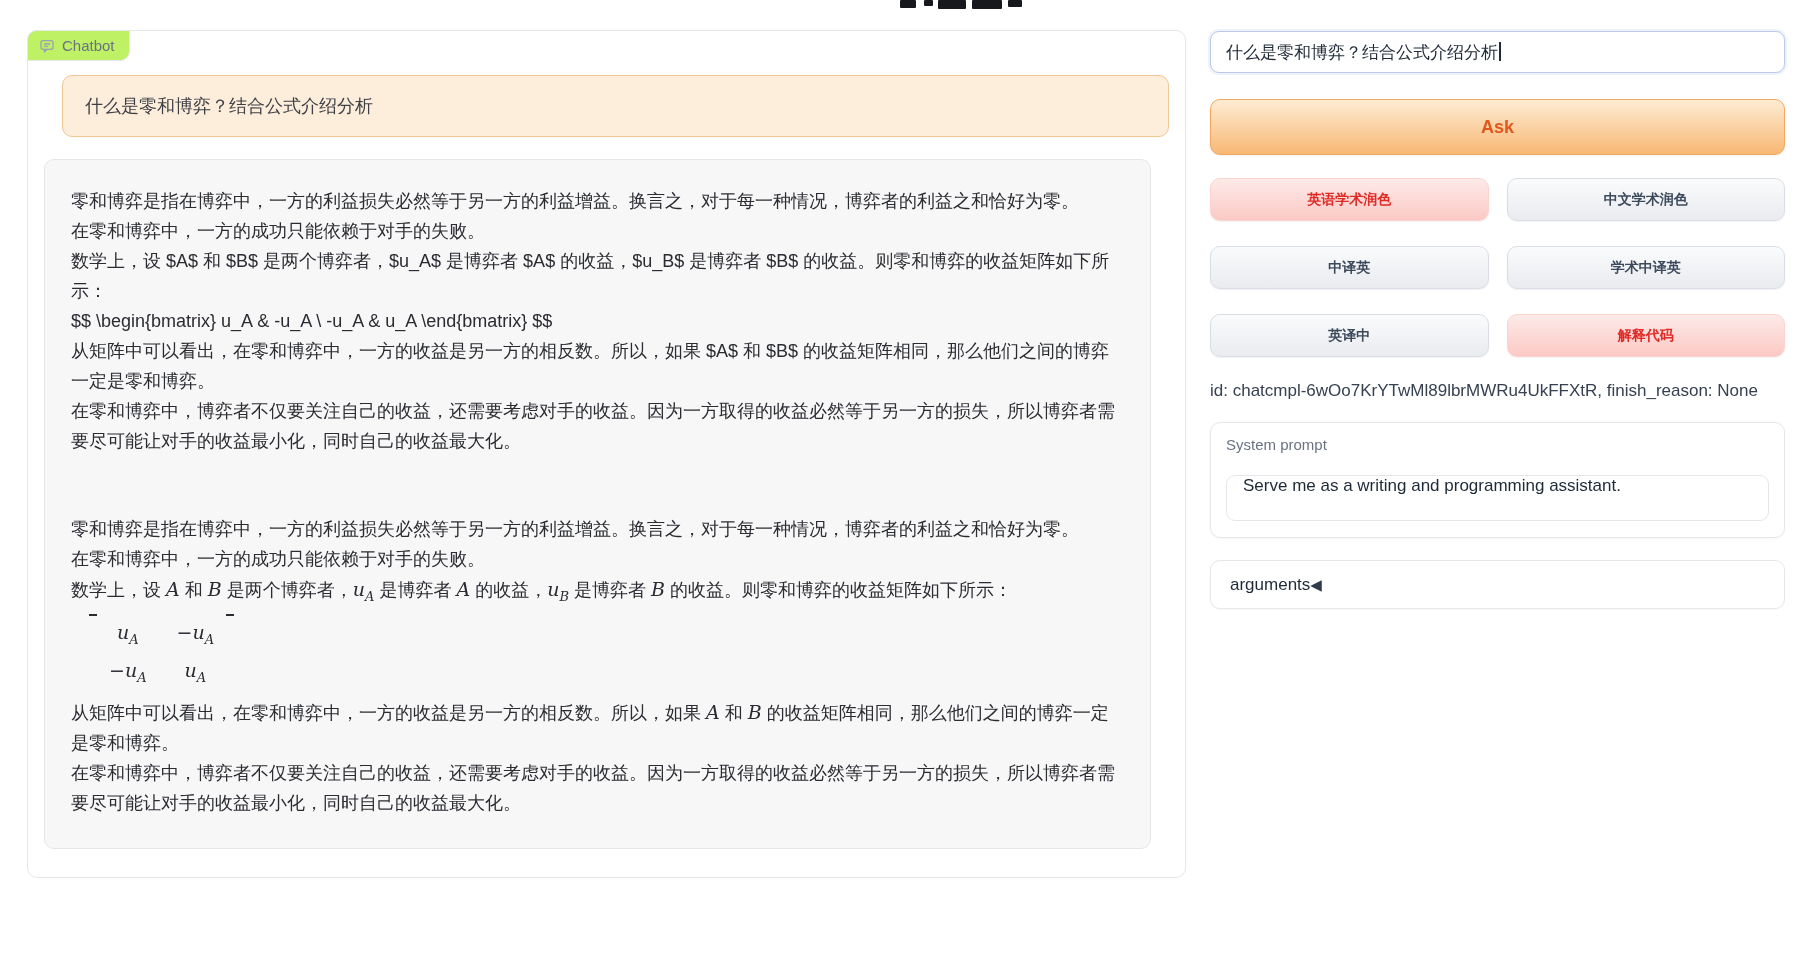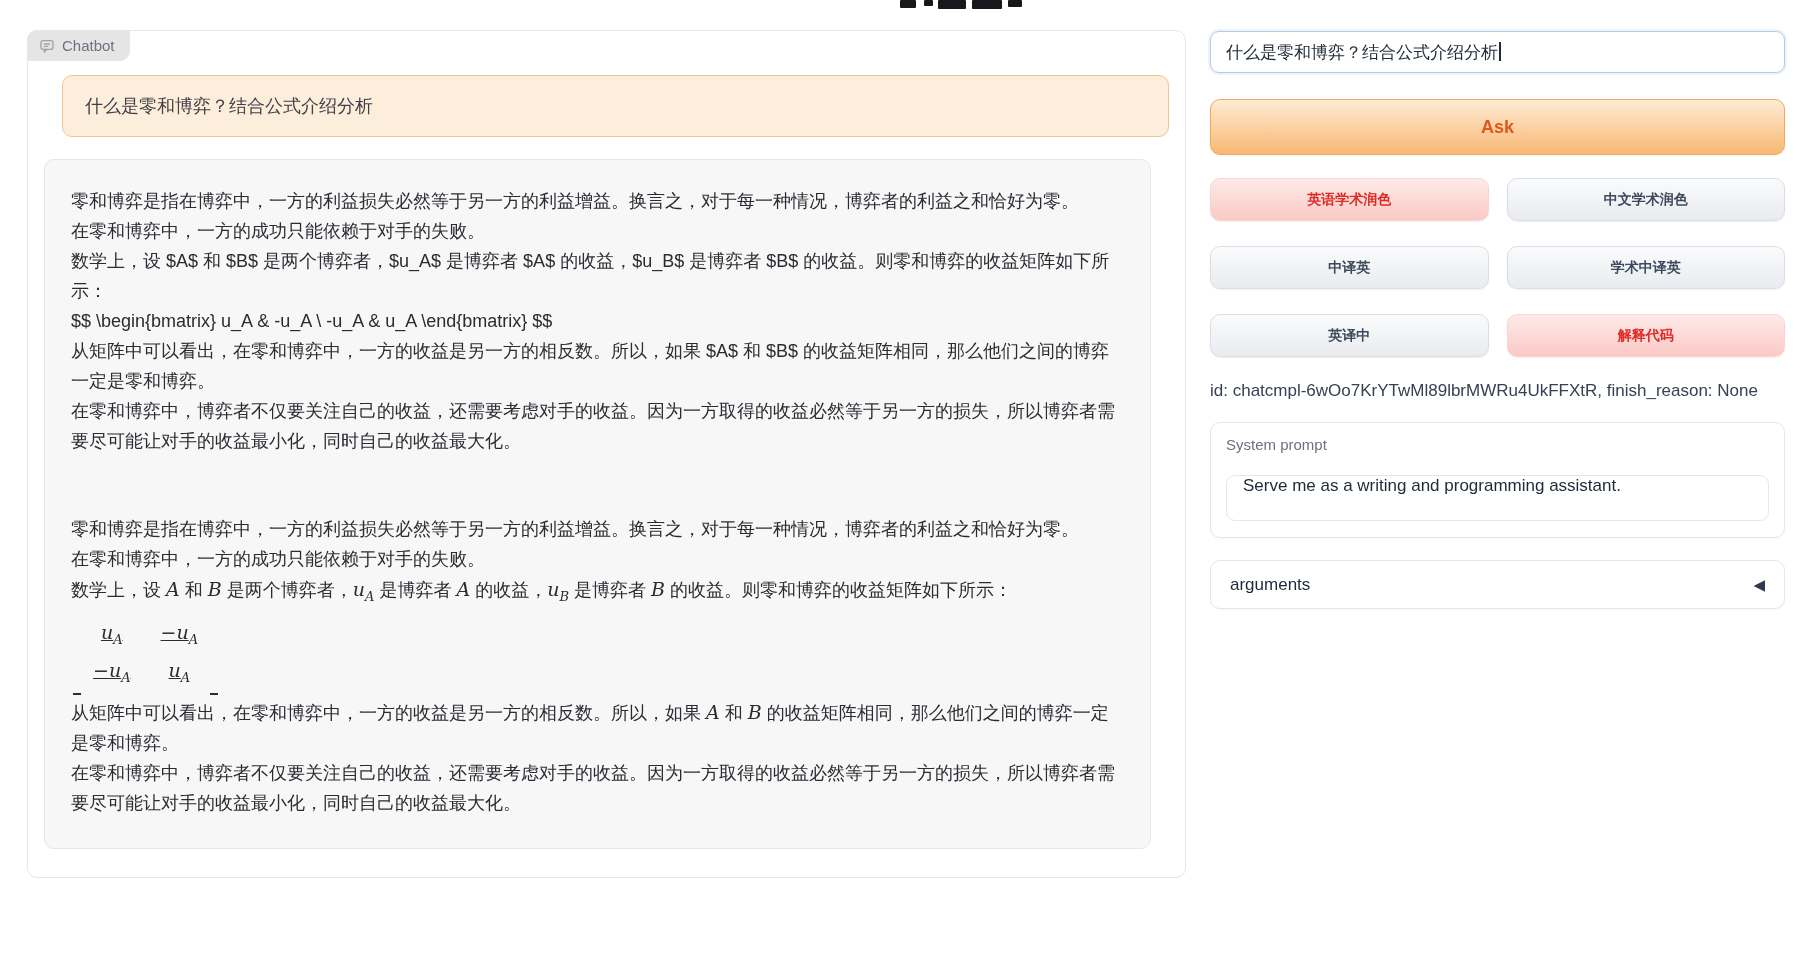--- a/index.html
+++ b/index.html
@@ -10,33 +10,33 @@
   
   .clipped-title { position:absolute; top:0; left:898px; width:150px; height:12px; }
   .tfrag { position:absolute; top:0; background:#17181c; border-radius:1px; }
 
   .columns { position:absolute; top:30px; left:27px; display:flex; gap:24px; }
 
   
   .chat-panel { position:relative; width:1159px; height:848px; background:#fff;
     border:1px solid #e5e7eb; border-radius:10px; }
   .chat-label { position:absolute; top:-1px; left:-1px; display:flex; align-items:center; gap:7px;
-    background:#e5e5e5; border:1px solid #e5e7eb; border-top-left-radius:10px; border-bottom-right-radius:10px;
+    background:#bef264; border:1px solid #e5e7eb; border-top-left-radius:10px; border-bottom-right-radius:10px;
     padding:6px 14px 6px 11px; color:#6b7280; font-size:15px;justify-content:center; }
   .chat-scroll { padding:44px 16px 16px 16px; }
   .bubble { border-radius:10px; font-size:18px; line-height:30px; }
   .bubble-user { margin-left:18px; background:#fdeedc; border:1px solid #f0c695;
     padding:15px 22px; color:#3f3f46; }
   .bubble-bot { margin-top:22px; margin-right:18px; background:#f7f7f8; border:1px solid #e5e6ea;
     padding:26px 26px 30px 26px; color:#2b2c31; min-height:614px; }
   .msg-text { white-space:pre-line; }
   .msg-gap { height:58px; }
   .math { font-family:"DejaVu Serif","Liberation Serif",serif; font-style:italic; font-size:19px; }
   .math sub { font-size:13px; font-style:italic; }
-  .mx { display:inline-flex; align-items:flex-end; margin:2px 0 2px 2px; vertical-align:middle;text-decoration:underline; }
+  .mx { display:inline-flex; align-items:flex-start; margin:2px 0 2px 18px; vertical-align:middle; }
   .mx-b { width:8px; }
   .mx-b.left  { border-left:1.8px solid #2b2c31; border-top:1.8px solid #2b2c31; border-bottom:1.8px solid #2b2c31; }
   .mx-b.right { border-right:1.8px solid #2b2c31; border-top:1.8px solid #2b2c31; border-bottom:1.8px solid #2b2c31; }
   .mx-grid { display:grid; grid-template-columns:auto auto; column-gap:30px; row-gap:0px;
     padding:3px 12px; text-align:center; }
 
   
   .right-col { width:575px; display:flex; flex-direction:column; }
   .query-box { margin-top:1px; height:42px; background:#fff; border:1px solid #b9c9e6;
     border-radius:9px; box-shadow:0 0 0 2px rgba(186,205,238,.25); padding:9px 15px;
@@ -55,21 +55,21 @@
 
   .status-line { margin-top:24px; font-size:17px; color:#374151; }
 
   .sys-card { margin-top:21px; background:#fff; border:1px solid #e5e7eb; border-radius:10px;
     padding:13px 15px 16px 15px; box-shadow:0 1px 2px rgba(0,0,0,.03); }
   .sys-label { font-size:15px; color:#6b7280; margin-bottom:22px; }
   .sys-input { height:46px; border:1px solid #e5e7eb; border-radius:9px; padding:0 16px;
     font-size:17px; color:#1f2937; background:#fff; white-space:nowrap; overflow:hidden; }
 
   .accordion { margin-top:22px; height:49px; background:#fff; border:1px solid #e5e7eb; border-radius:10px;
-    display:flex; align-items:center; justify-content:space-between; padding:0 19px;
+    display:flex; align-items:center; padding:0 19px;
     cursor:pointer; box-shadow:0 1px 2px rgba(0,0,0,.03); }
   .accordion-label { font-size:17px; color:#1f2937; }
   .accordion-icon { font-size:15px; color:#2e3a4d; line-height:1; }
 </style>
 </head>
 <body>
 
 <div class="page">
 
   <div class="clipped-title">

